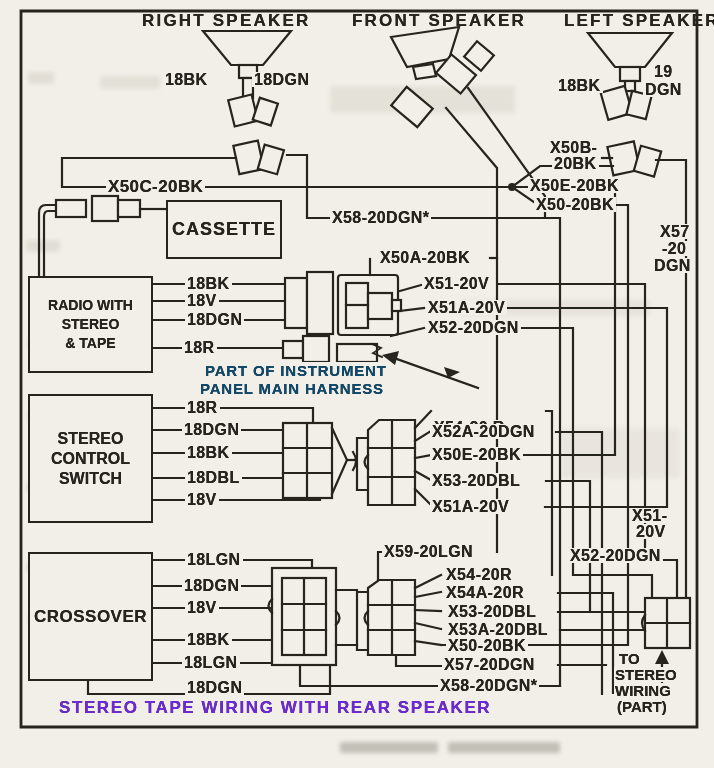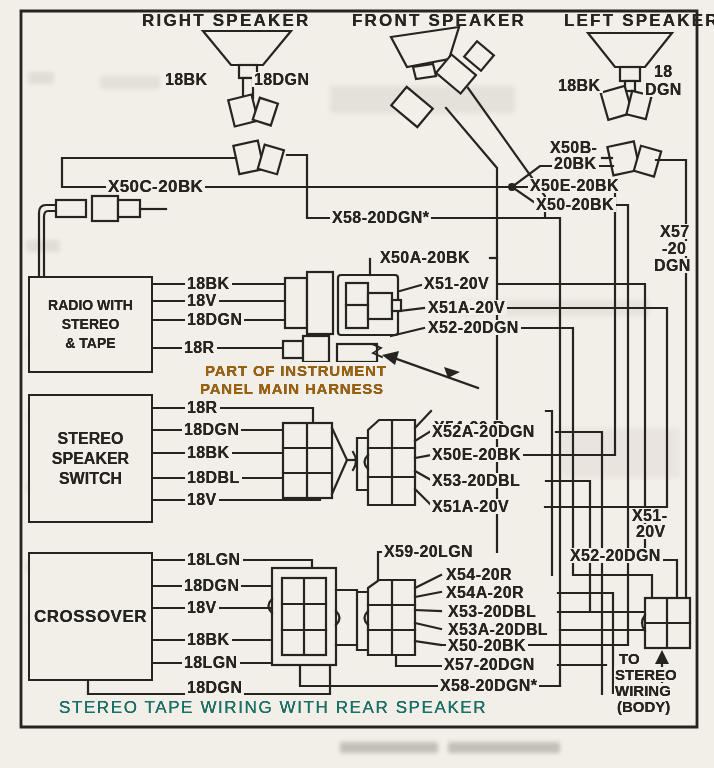--- a/index.html
+++ b/index.html
@@ -4,27 +4,27 @@
 <style>
   html,body{margin:0;padding:0;}
   #page{position:relative;width:714px;height:768px;background:#f2efe8;overflow:hidden;
         font-family:"Liberation Sans","DejaVu Sans",sans-serif;}
   #wires{position:absolute;left:0;top:0;width:714px;height:768px;}
   .lbl{position:absolute;font-weight:bold;font-size:16px;line-height:15px;color:#26241f;
        background:#f2efe8;padding:0 2px;letter-spacing:.4px;white-space:nowrap;
        text-shadow:0 0 .5px #26241f;}
   .title{position:absolute;font-weight:bold;font-size:17px;color:#26241f;letter-spacing:2.2px;
          white-space:nowrap;text-shadow:0 0 .5px #26241f;}
-  .caption{position:absolute;font-weight:normal;font-size:17px;color:#0f766e;letter-spacing:1.6px;
+  .caption{position:absolute;font-weight:bold;font-size:17px;color:#6d28d9;letter-spacing:1.6px;
            white-space:nowrap;text-shadow:0 0 .5px #26241f;background:#f2efe8;padding:0 3px;}
   .cbox{position:absolute;border:2.5px solid #26241f;background:#f2efe8;color:#26241f;
         display:flex;flex-direction:column;align-items:center;justify-content:center;
         font-weight:bold;text-align:center;text-shadow:0 0 .5px #26241f;}
   .cbox span{display:block;}
-  .note{position:absolute;font-weight:bold;font-size:15px;line-height:17px;color:#a16207;
+  .note{position:absolute;font-weight:bold;font-size:15px;line-height:17px;color:#0c4a6e;
         letter-spacing:.8px;white-space:nowrap;background:#f2efe8;text-shadow:0 0 .5px #26241f;}
   .bodynote{position:absolute;font-weight:bold;font-size:15px;line-height:15px;color:#26241f;
         background:#f2efe8;padding:0 1px;white-space:nowrap;text-shadow:0 0 .5px #26241f;}
   .bleed{position:absolute;background:#857f70;filter:blur(2px);border-radius:2px;pointer-events:none;}
 </style>
 </head>
 <body>
 
 <div id="page">
 
@@ -261,38 +261,41 @@
     <g>
       <path d="M662,684 V662"></path>
       <polygon points="662,650 655,664 669,664" fill="#26241f" stroke="none"></polygon>
     </g>
   </svg>
 
   <div class="title" style="left:352px;top:11px">FRONT SPEAKER</div>
   <div class="title" style="left:142px;top:11px">RIGHT SPEAKER</div>
   <div class="title" style="left:564px;top:11px">LEFT SPEAKER</div>
 
+  <div class="cbox" style="left:166px;top:200px;width:112px;height:55px;font-size:18px;letter-spacing:1px">
+    <span>CASSETTE</span>
+  </div>
   <div class="cbox" style="left:28px;top:276px;width:121px;height:93px;font-size:14px;line-height:19px">
     <span>RADIO WITH</span>
     <span>STEREO</span>
     <span>&amp; TAPE</span>
   </div>
   <div class="cbox" style="left:28px;top:394px;width:121px;height:125px;font-size:16px;line-height:20px">
     <span>STEREO</span>
-    <span>SPEAKER</span>
+    <span>CONTROL</span>
     <span>SWITCH</span>
   </div>
   <div class="cbox" style="left:28px;top:552px;width:121px;height:125px;font-size:17px;letter-spacing:.5px">
     <span>CROSSOVER</span>
   </div>
 
   <div class="lbl" style="left:163px;top:72px">18BK</div>
   <div class="lbl" style="left:252px;top:72px">18DGN</div>
   <div class="lbl" style="left:556px;top:78px">18BK</div>
-  <div class="lbl" style="left:652px;top:64px">18</div>
+  <div class="lbl" style="left:652px;top:64px">19</div>
   <div class="lbl" style="left:643px;top:82px">DGN</div>
 
   <div class="lbl" style="left:106px;top:179px;font-size:17px">X50C-20BK</div>
   <div class="lbl" style="left:548px;top:140px">X50B-</div>
   <div class="lbl" style="left:552px;top:156px">20BK</div>
   <div class="lbl" style="left:528px;top:178px">X50E-20BK</div>
   <div class="lbl" style="left:534px;top:197px">X50-20BK</div>
   <div class="lbl" style="left:330px;top:210px">X58-20DGN*</div>
   <div class="lbl" style="left:658px;top:224px">X57</div>
   <div class="lbl" style="left:660px;top:241px">-20</div>
@@ -336,17 +339,17 @@
   <div class="lbl" style="left:444px;top:585px">X54A-20R</div>
   <div class="lbl" style="left:446px;top:604px">X53-20DBL</div>
   <div class="lbl" style="left:446px;top:622px">X53A-20DBL</div>
   <div class="lbl" style="left:446px;top:638px">X50-20BK</div>
   <div class="lbl" style="left:442px;top:657px">X57-20DGN</div>
   <div class="lbl" style="left:438px;top:678px">X58-20DGN*</div>
 
   <div class="bodynote" style="left:618px;top:651px">TO</div>
   <div class="bodynote" style="left:614px;top:667px">STEREO</div>
   <div class="bodynote" style="left:614px;top:683px">WIRING</div>
-  <div class="bodynote" style="left:616px;top:699px">(BODY)</div>
+  <div class="bodynote" style="left:616px;top:699px">(PART)</div>
 
   <div class="caption" style="left:56px;top:698px">STEREO TAPE WIRING WITH REAR SPEAKER</div>
 
 </div>
 
 </body></html>

